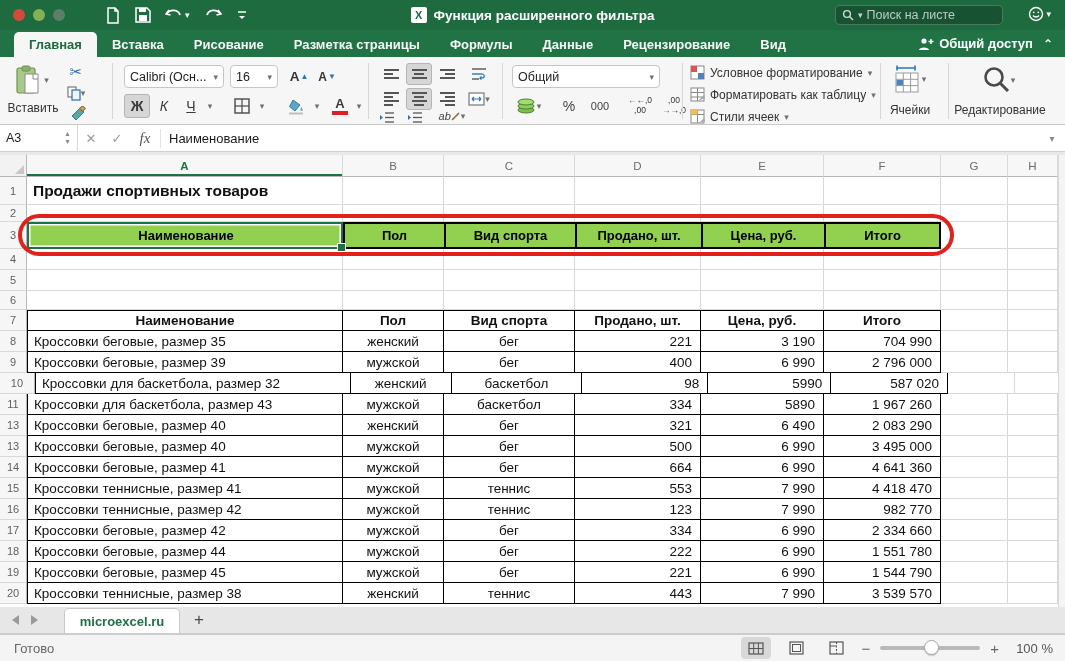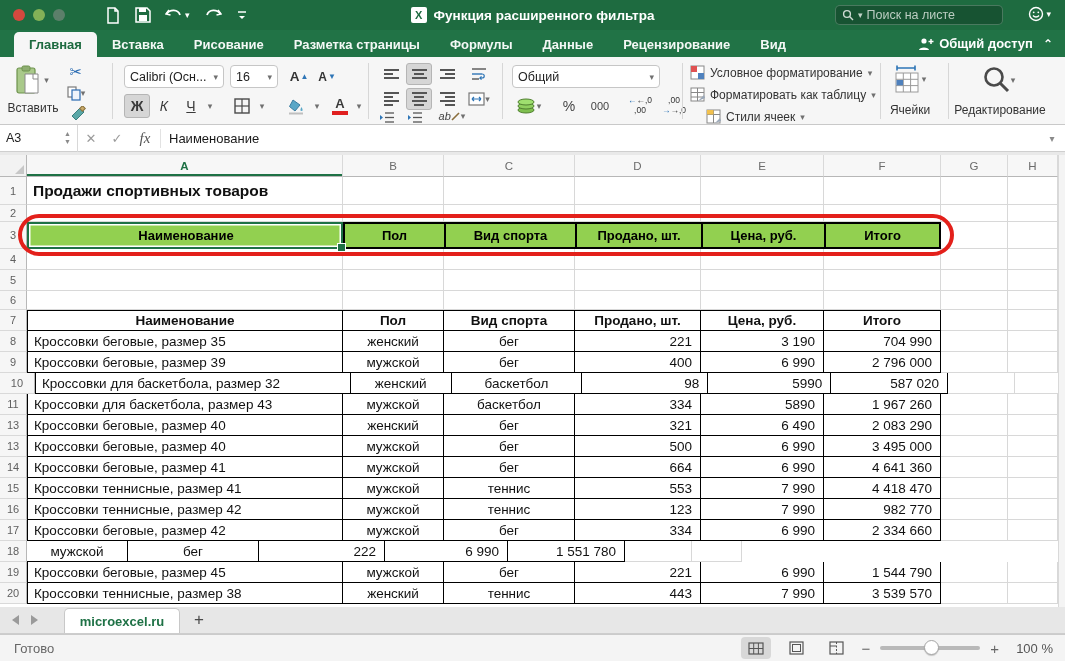--- a/index.html
+++ b/index.html
@@ -412,21 +412,21 @@
       <svg width="15" height="15" viewBox="0 0 15 15">
           <rect x="1" y="1" width="13" height="13" fill="#fff" stroke="#888"></rect>
           <line x1="1" y1="5.5" x2="14" y2="5.5" stroke="#888"></line>
           <line x1="1" y1="10" x2="14" y2="10" stroke="#888"></line>
           <line x1="7.5" y1="1" x2="7.5" y2="14" stroke="#888"></line>
           <path d="M8 14 L14 8 L15 11 z" fill="#9aa7b8"></path>
         </svg>
       <span class="rlabel">Форматировать как таблицу</span>
       <span class="caret">▾</span>
     </div>
-    <div class="stylebtn" style="left:706px; top:52px;">
+    <div class="stylebtn" style="left:690px; top:52px;">
       <svg width="15" height="15" viewBox="0 0 15 15">
           <rect x="1" y="1" width="13" height="13" fill="#fff" stroke="#888"></rect>
           <line x1="1" y1="5.5" x2="14" y2="5.5" stroke="#888"></line>
           <line x1="7.5" y1="1" x2="7.5" y2="14" stroke="#888"></line>
           <rect x="1" y="1" width="6.5" height="4.5" fill="#f2c14e"></rect>
           <path d="M9 14 L14 9 L15 12 z" fill="#9aa7b8"></path>
         </svg>
       <span class="rlabel">Стили ячеек</span>
       <span class="caret">▾</span>
     </div>
@@ -670,20 +670,21 @@
           <div class="cell tbl c-center" style="width: 101px;">мужской</div>
           <div class="cell tbl c-center" style="width: 131px;">бег</div>
           <div class="cell tbl c-num" style="width: 126px;">334</div>
           <div class="cell tbl c-num" style="width: 123px;">6 990</div>
           <div class="cell tbl c-num" style="width: 117px;">2 334 660</div>
           <div class="cell" style="width: 67px;"></div>
           <div class="cell" style="width: 50px;"></div>
         </div>
         <div class="grow" style="height: 21px;">
           <div class="gut" style="width: 27px;">18</div>
+          <div class="cell tbl tfirst c-name" style="width: 316px;">Кроссовки беговые, размер 44</div>
           <div class="cell tbl c-center" style="width: 101px;">мужской</div>
           <div class="cell tbl c-center" style="width: 131px;">бег</div>
           <div class="cell tbl c-num" style="width: 126px;">222</div>
           <div class="cell tbl c-num" style="width: 123px;">6 990</div>
           <div class="cell tbl c-num" style="width: 117px;">1 551 780</div>
           <div class="cell" style="width: 67px;"></div>
           <div class="cell" style="width: 50px;"></div>
         </div>
         <div class="grow" style="height: 21px;">
           <div class="gut" style="width: 27px;">19</div>

